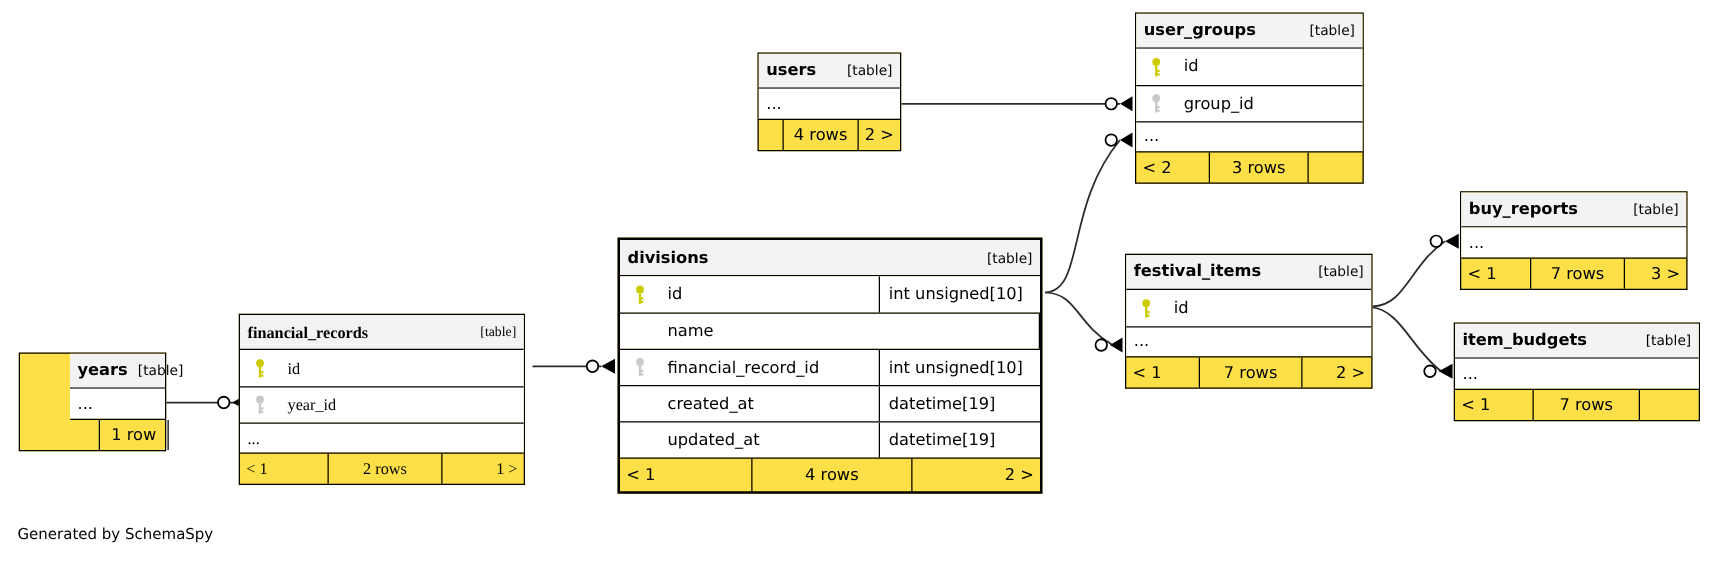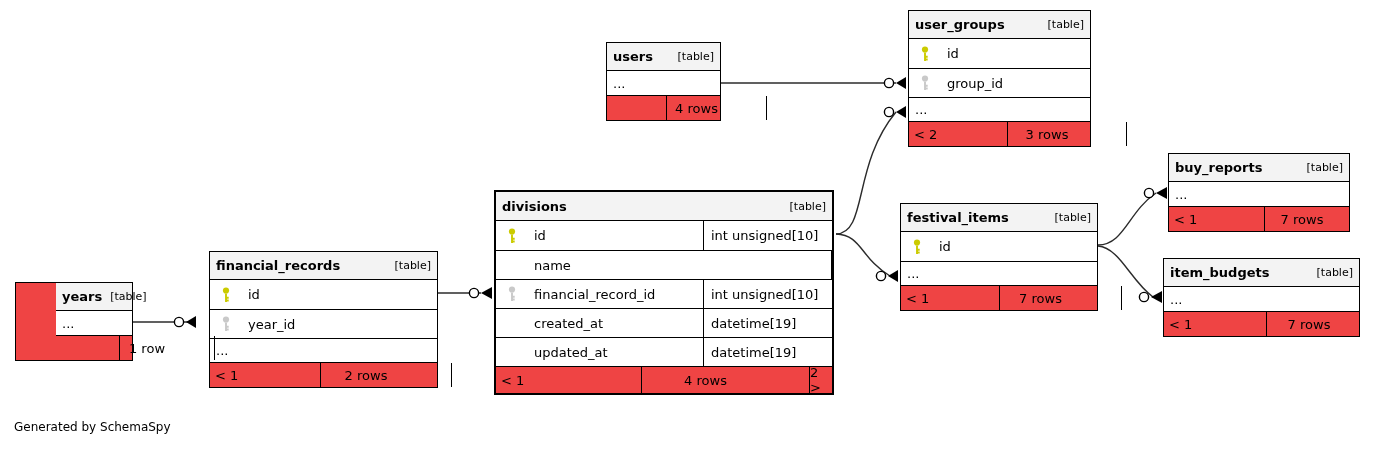--- a/index.html
+++ b/index.html
@@ -15,21 +15,21 @@
     background:#ffffff;
     overflow:hidden;
   }
   #connector-layer {
     position:absolute;
     left:0; top:0;
     width:1375px; height:449px;
   }
   .tbl {
     position:absolute;
-    background:#ef4444;
+    background:#fde047;
     border:1px solid #000000;
     font-size:13px;
   }
   .tbl.focus { border-width:2px; }
   .thead {
     height:28px;
     display:flex;
     align-items:center;
     justify-content:space-between;
     padding:0 6px;
@@ -81,21 +81,21 @@
     border-top:1px solid #000000;
     font-size:13px;
   }
   .tbl.focus .tfoot { height:27px; }
   .fc {
     display:flex;
     align-items:center;
     flex:0 0 auto;
     overflow:hidden;
   }
-  .fc + .fc { border-left:1px solid #000000;margin-left:40px; }
+  .fc + .fc { border-left:1px solid #000000; }
   .fc.l { padding-left:5px; justify-content:flex-start; }
   .fc.m { justify-content:center; }
   .fc.r { padding-right:5px; justify-content:flex-end; flex:1 1 auto; }
   #credit {
     position:absolute;
     left:14px;
     top:420px;
     font-size:12px;
   }
 </style>
@@ -239,21 +239,21 @@
       </span>
       <span class="ctype" style="width:128px">datetime[19]</span>
     </div>
     <div class="tfoot">
       <span class="fc l" style="width:105px">&lt; 1</span>
       <span class="fc m" style="width:128px">4 rows</span>
       <span class="fc r">2 &gt;</span>
     </div>
   </div>
 
-  <div class="tbl" style="left:209px; top:251px; width:229px;">
+  <div class="tbl" style="left:191px; top:251px; width:229px;font-family:Liberation Serif, serif;">
     <div class="thead">
       <span class="tname">financial_records</span>
       <span class="ttag">[table]</span>
     </div>
     <div class="trow">
       <span class="cname">
         <span class="keyicon pk">
           <svg width="10" height="17" viewBox="0 0 10 17">
               <circle cx="5" cy="4" r="3.1" fill="currentColor"></circle>
               <path d="M5 7 V15.5 M5 11.2 H7.7 M5 14 H7.7" stroke="currentColor" stroke-width="1.9"></path>

